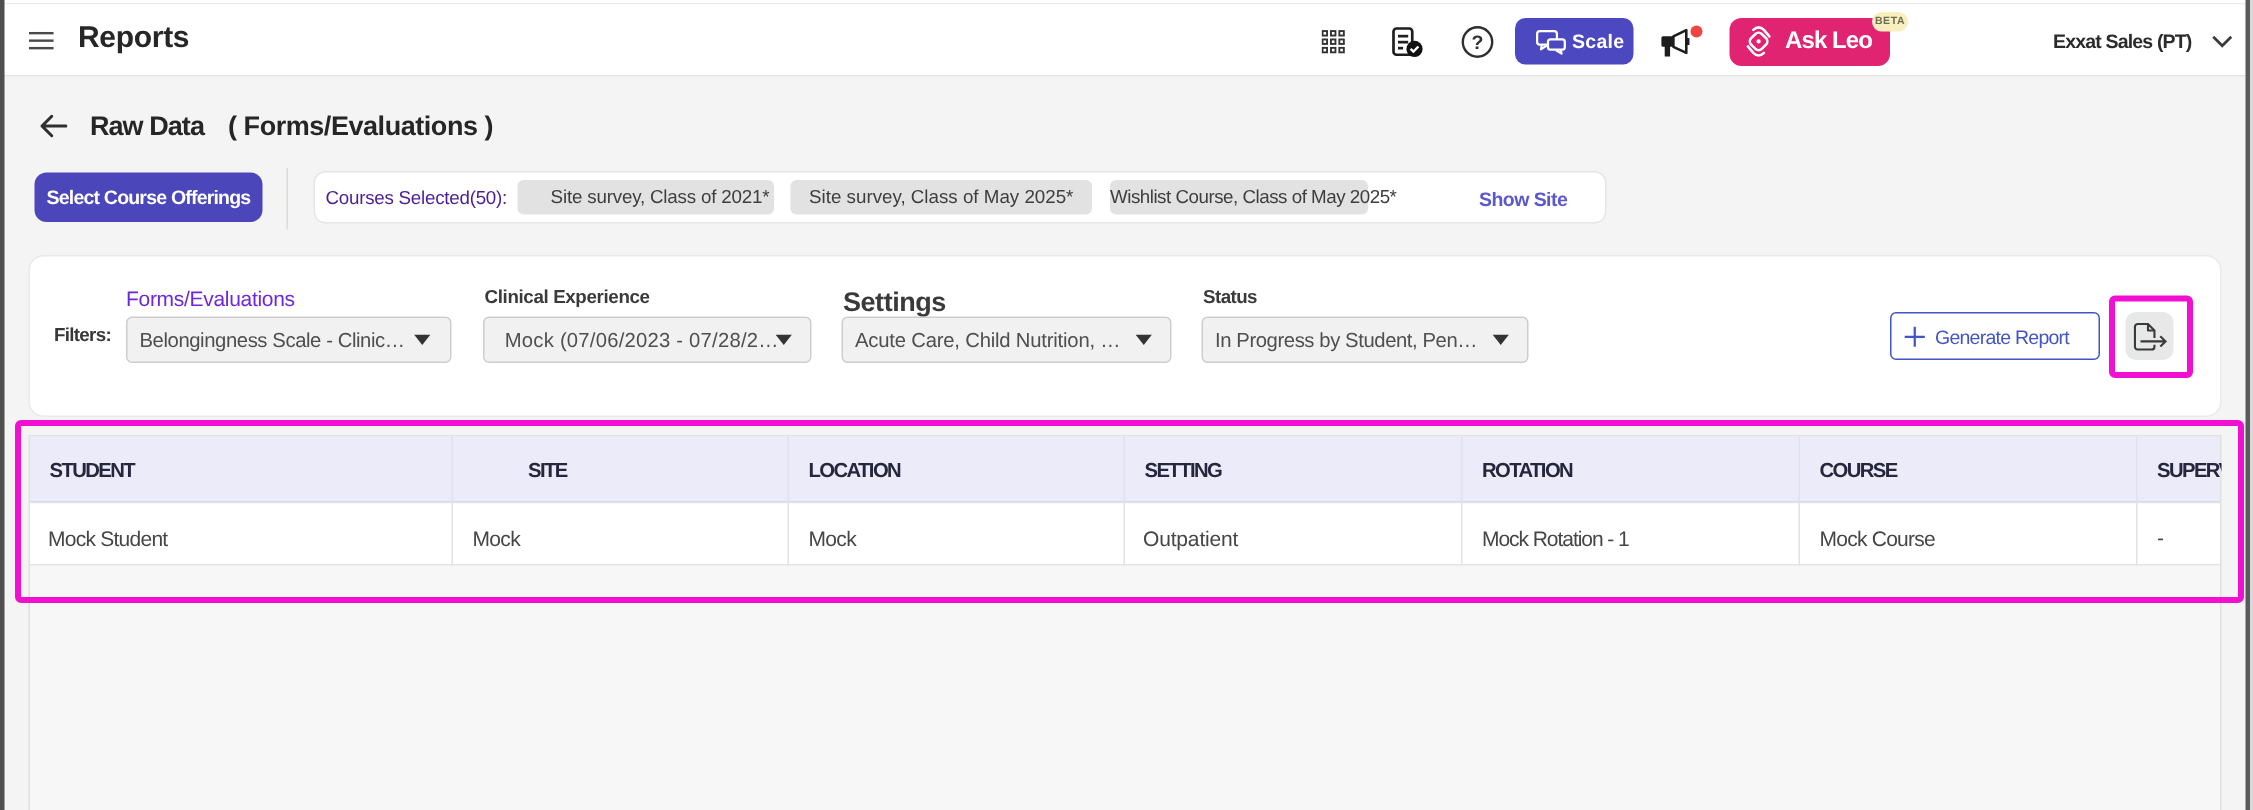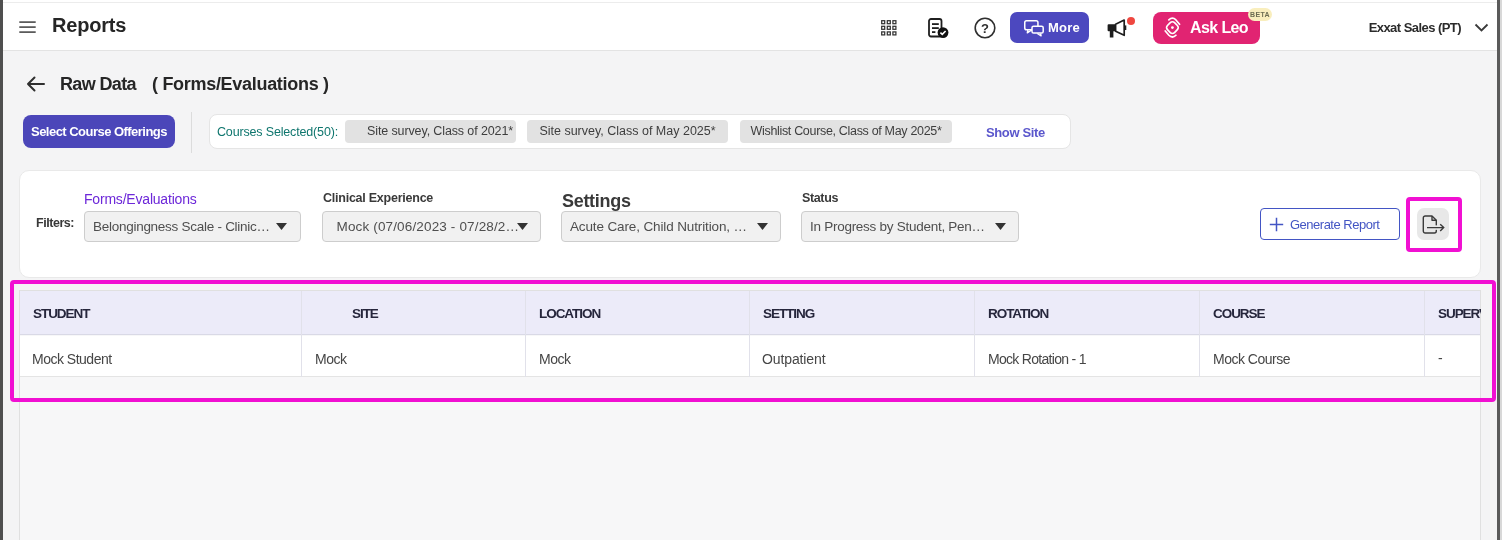--- a/index.html
+++ b/index.html
@@ -51,21 +51,21 @@
   <text x="11" y="15.5" font-size="13" font-weight="700" fill="#2f2f2f" text-anchor="middle" font-family="Liberation Sans">?</text>
 </svg>
 
 <div class="abs" style="left:1010px;top:12px;width:79px;height:31px;background:#4c48bf;border-radius:7px;"></div>
 <svg class="abs" style="left:1024px;top:20px;" width="21" height="17" viewBox="0 0 21 17">
   <rect x="0.75" y="0.75" width="13.2" height="9" rx="1.8" fill="none" stroke="#fff" stroke-width="1.5"></rect>
   <path d="M3.8 10 L3.3 12.9 L7.7 10" fill="none" stroke="#fff" stroke-width="1.4" stroke-linejoin="round"></path>
   <rect x="8" y="6.2" width="11.2" height="6.9" rx="1.6" fill="#4c48bf" stroke="#fff" stroke-width="1.5"></rect>
   <path d="M16.6 13.5 L17.1 15.8 L13.3 13.5" fill="none" stroke="#fff" stroke-width="1.4" stroke-linejoin="round"></path>
 </svg>
-<div class="abs" style="left:1048px;top:20px;font-size:13px;font-weight:700;color:#fff;letter-spacing:+0.2px;">More</div>
+<div class="abs" style="left:1048px;top:20px;font-size:13px;font-weight:700;color:#fff;letter-spacing:+0.2px;">Scale</div>
 
 <svg class="abs" style="left:1107px;top:19px;" width="20" height="20" viewBox="0 0 20 20">
   <path d="M8.6 5.2 L17.2 1.1 V16.3 L8.6 12.2 z" fill="#fff" stroke="#1d1d1d" stroke-width="1.7" stroke-linejoin="round"></path>
   <path d="M1.6 5.2 H8.6 V12.2 H6.4 V18.6 H2.8 V12.2 H1.6 a1 1 0 0 1 -1 -1 V6.2 a1 1 0 0 1 1 -1 z" fill="#1d1d1d"></path>
   <rect x="17.2" y="6.4" width="2.1" height="4.6" fill="#1d1d1d"></rect>
 </svg>
 <div class="abs" style="left:1126.5px;top:16.5px;width:8px;height:8px;border-radius:50%;background:#ef4740;"></div>
 
 <div class="abs" style="left:1153px;top:12px;width:107px;height:32px;background:#e12472;border-radius:8px;"></div>
 <svg class="abs" style="left:1162px;top:17px;" width="21" height="21" viewBox="0 0 21 21">
@@ -86,24 +86,24 @@
 
 <svg class="abs" style="left:26px;top:76px;" width="19" height="16" viewBox="0 0 19 16">
   <path d="M18 8 H2 M8.5 1.5 L2 8 l6.5 6.5" fill="none" stroke="#2f2f2f" stroke-width="2" stroke-linecap="round" stroke-linejoin="round"></path>
 </svg>
 <div class="abs" style="left:60px;top:74px;font-size:18px;font-weight:700;color:#262626;letter-spacing:-0.63px;">Raw Data</div>
 <div class="abs" style="left:152px;top:74px;font-size:18px;font-weight:700;color:#262626;letter-spacing:-0.3px;">( Forms/Evaluations )</div>
 
 <div class="abs" style="left:23px;top:115px;width:152px;height:33px;background:#4b46b9;border-radius:8px;color:#fff;font-size:13px;font-weight:700;text-align:center;line-height:33px;letter-spacing:-0.53px;white-space:nowrap;">Select Course Offerings</div>
 <div class="abs" style="left:191px;top:112px;width:1px;height:41px;background:#dcdcdc;"></div>
 <div class="abs" style="left:209px;top:114px;width:862px;height:35px;background:#fff;border:1px solid #e5e5e5;border-radius:8px;"></div>
-<div class="abs" style="left:217px;top:125px;font-size:12.5px;color:#0f766e;letter-spacing:-0.16px;">Courses Selected(50):</div>
+<div class="abs" style="left:217px;top:125px;font-size:12.5px;color:#4c1d95;letter-spacing:-0.16px;">Courses Selected(50):</div>
 <div class="abs" style="left:345px;top:120px;width:171px;height:23px;background:#e2e2e2;border-radius:4px;font-size:12.5px;color:#3e3e3e;line-height:23px;text-align:center;white-space:nowrap;letter-spacing:-0.12px;padding-left:19px;">Site survey, Class of 2021*</div>
 <div class="abs" style="left:527px;top:120px;width:201px;height:23px;background:#e2e2e2;border-radius:4px;font-size:12.5px;color:#3e3e3e;line-height:23px;text-align:center;white-space:nowrap;letter-spacing:0;">Site survey, Class of May 2025*</div>
-<div class="abs" style="left:740px;top:120px;width:212px;height:23px;background:#e2e2e2;border-radius:4px;font-size:12.5px;color:#3e3e3e;line-height:23px;text-align:center;white-space:nowrap;letter-spacing:-0.32px;">Wishlist Course, Class of May 2025*</div>
+<div class="abs" style="left:740px;top:120px;width:172px;height:23px;background:#e2e2e2;border-radius:4px;font-size:12.5px;color:#3e3e3e;line-height:23px;text-align:center;white-space:nowrap;letter-spacing:-0.32px;">Wishlist Course, Class of May 2025*</div>
 <div class="abs" style="left:986px;top:125px;font-size:13px;font-weight:600;color:#5b57cc;letter-spacing:-0.37px;">Show Site</div>
 
 <div class="abs" style="left:19px;top:170px;width:1462px;height:108px;background:#fff;border:1px solid #e9e9e9;border-radius:10px;"></div>
 <div class="abs" style="left:36px;top:215.5px;font-size:12.5px;font-weight:700;color:#383838;letter-spacing:-0.46px;">Filters:</div>
 
 <div class="abs" style="left:84px;top:190.5px;font-size:14px;font-weight:400;color:#6d28d9;letter-spacing:-0.2px;">Forms/Evaluations</div>
 <div class="abs" style="left:84px;top:211px;width:217px;height:31px;background:#f1f1f1;border:1px solid #cdcdcd;border-radius:4px;"></div>
 <div class="abs" style="left:93px;top:219px;font-size:13.5px;color:#4f4f4f;letter-spacing:-0.27px;white-space:nowrap;">Belongingness Scale - Clinic…</div>
 <svg class="abs" style="left:276px;top:223px;" width="11" height="7" viewBox="0 0 11 7">
     <path d="M0 0 h11 l-5.5 7 z" fill="#333"></path>

